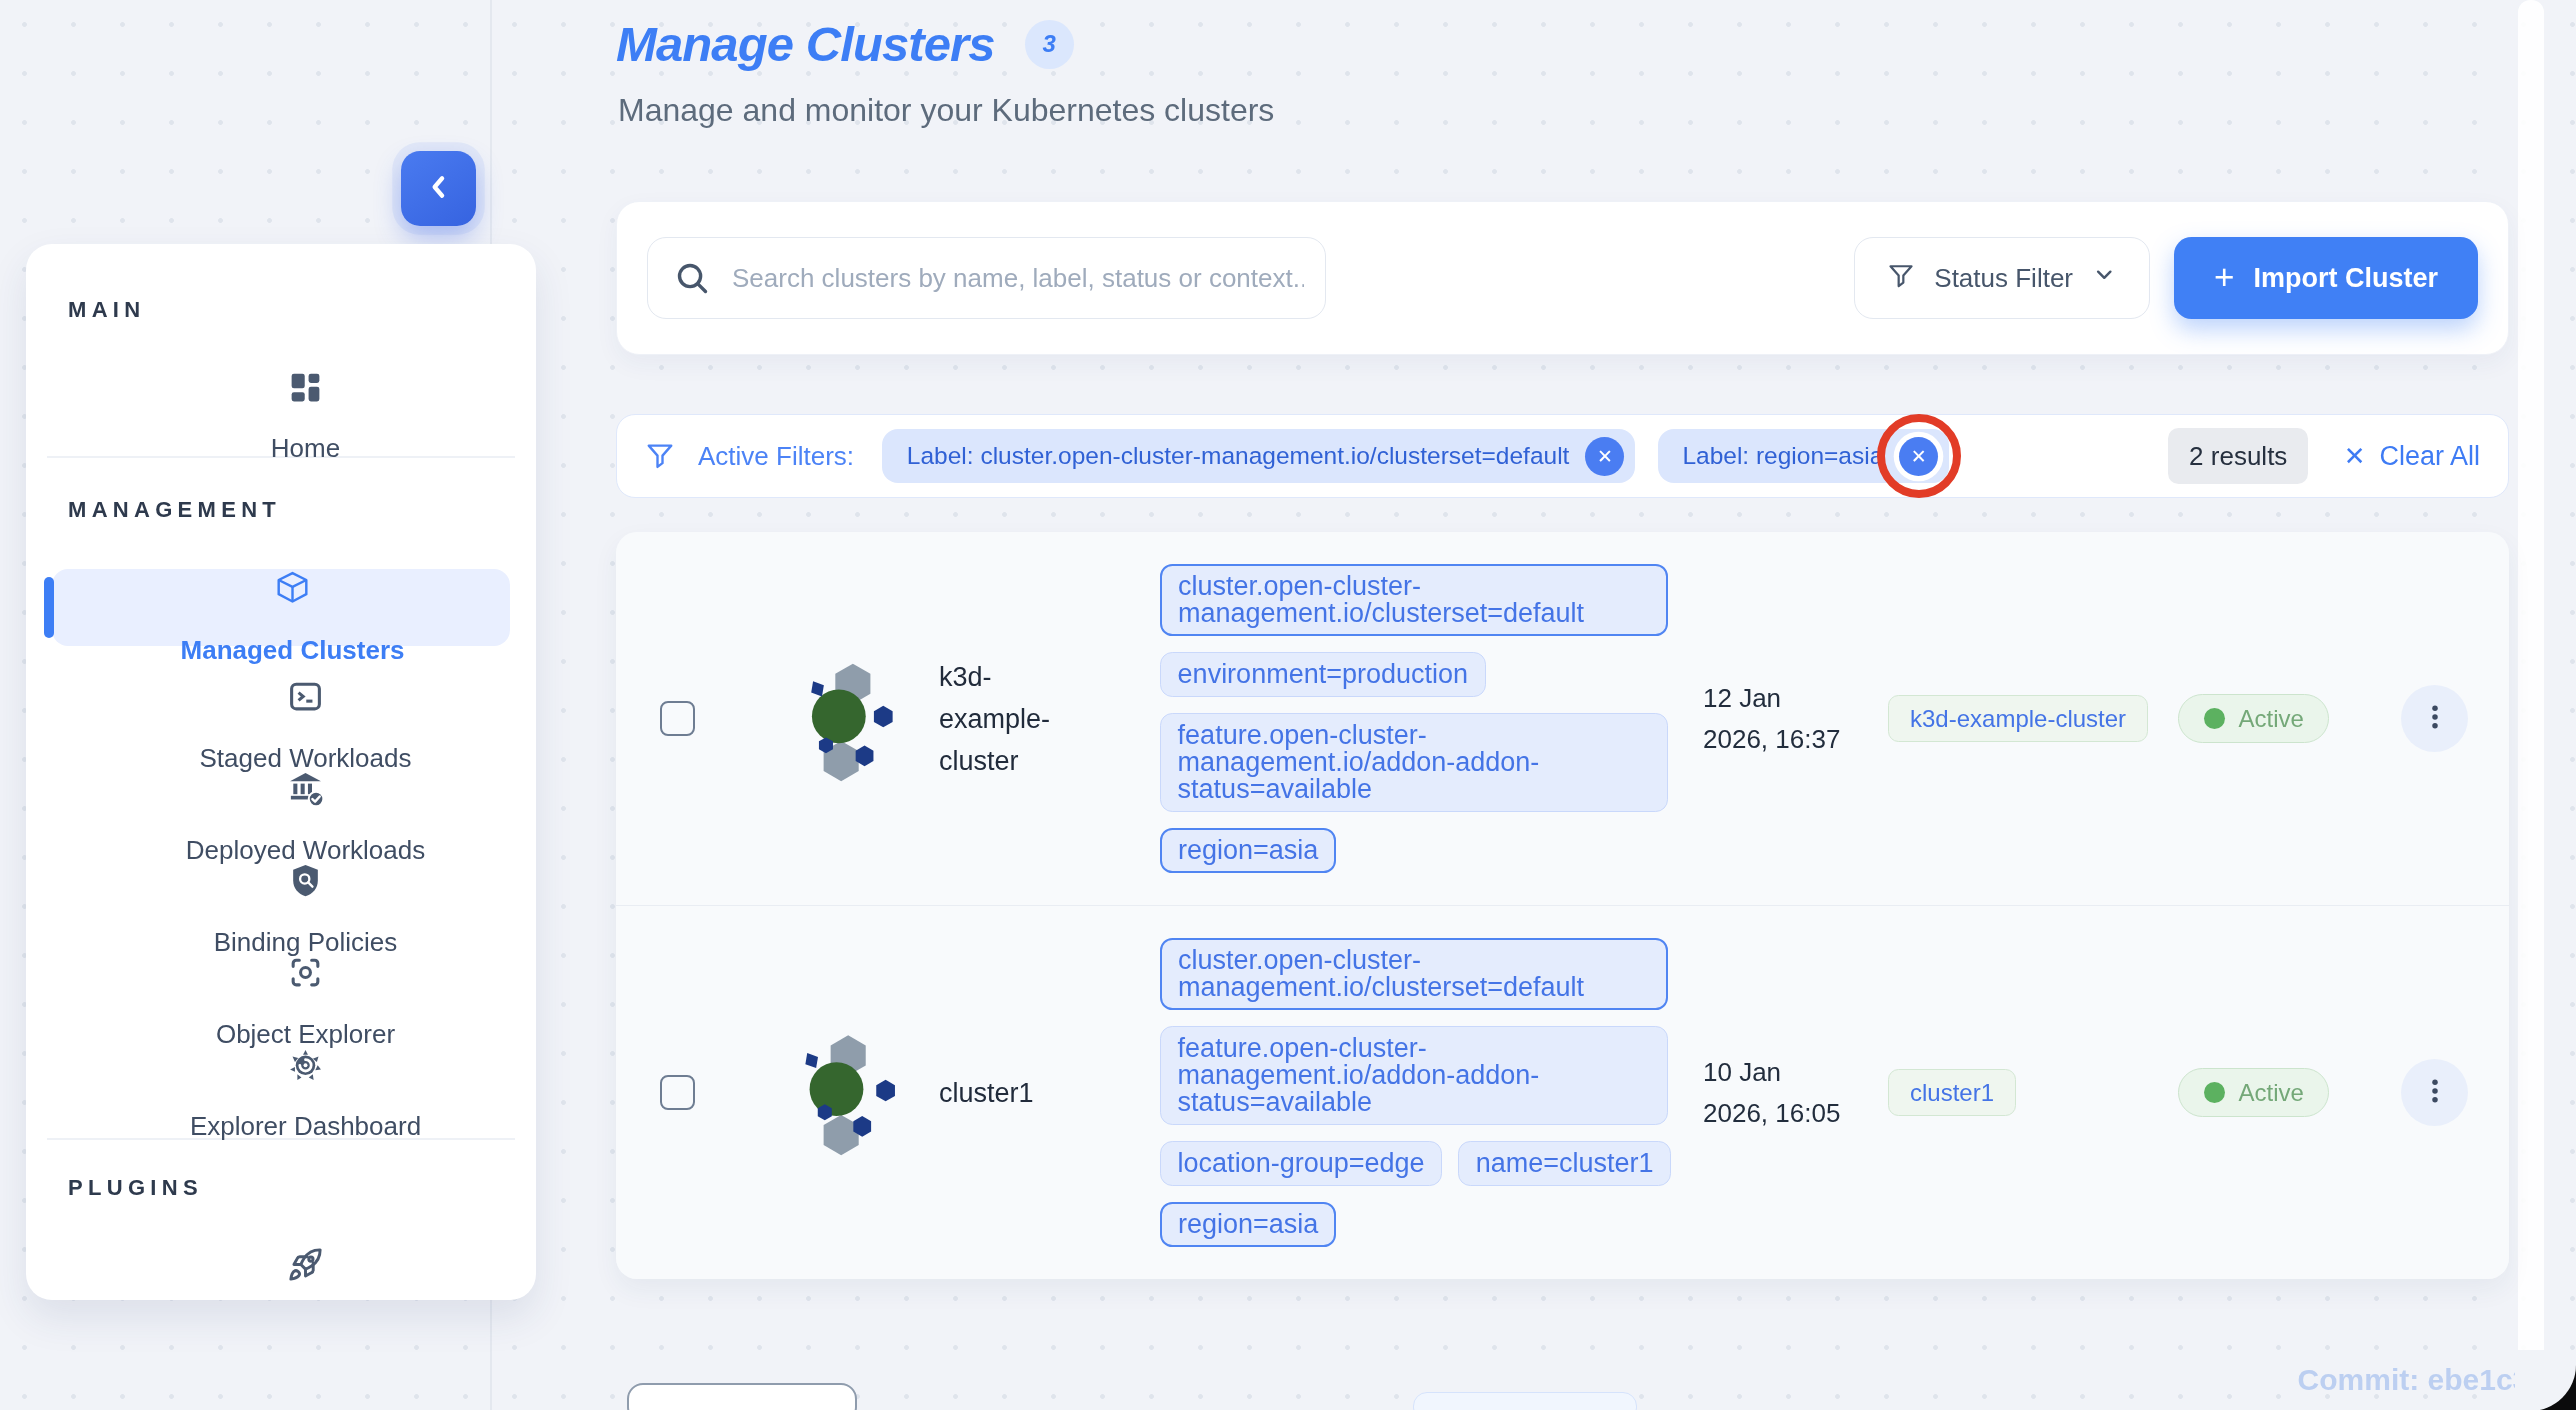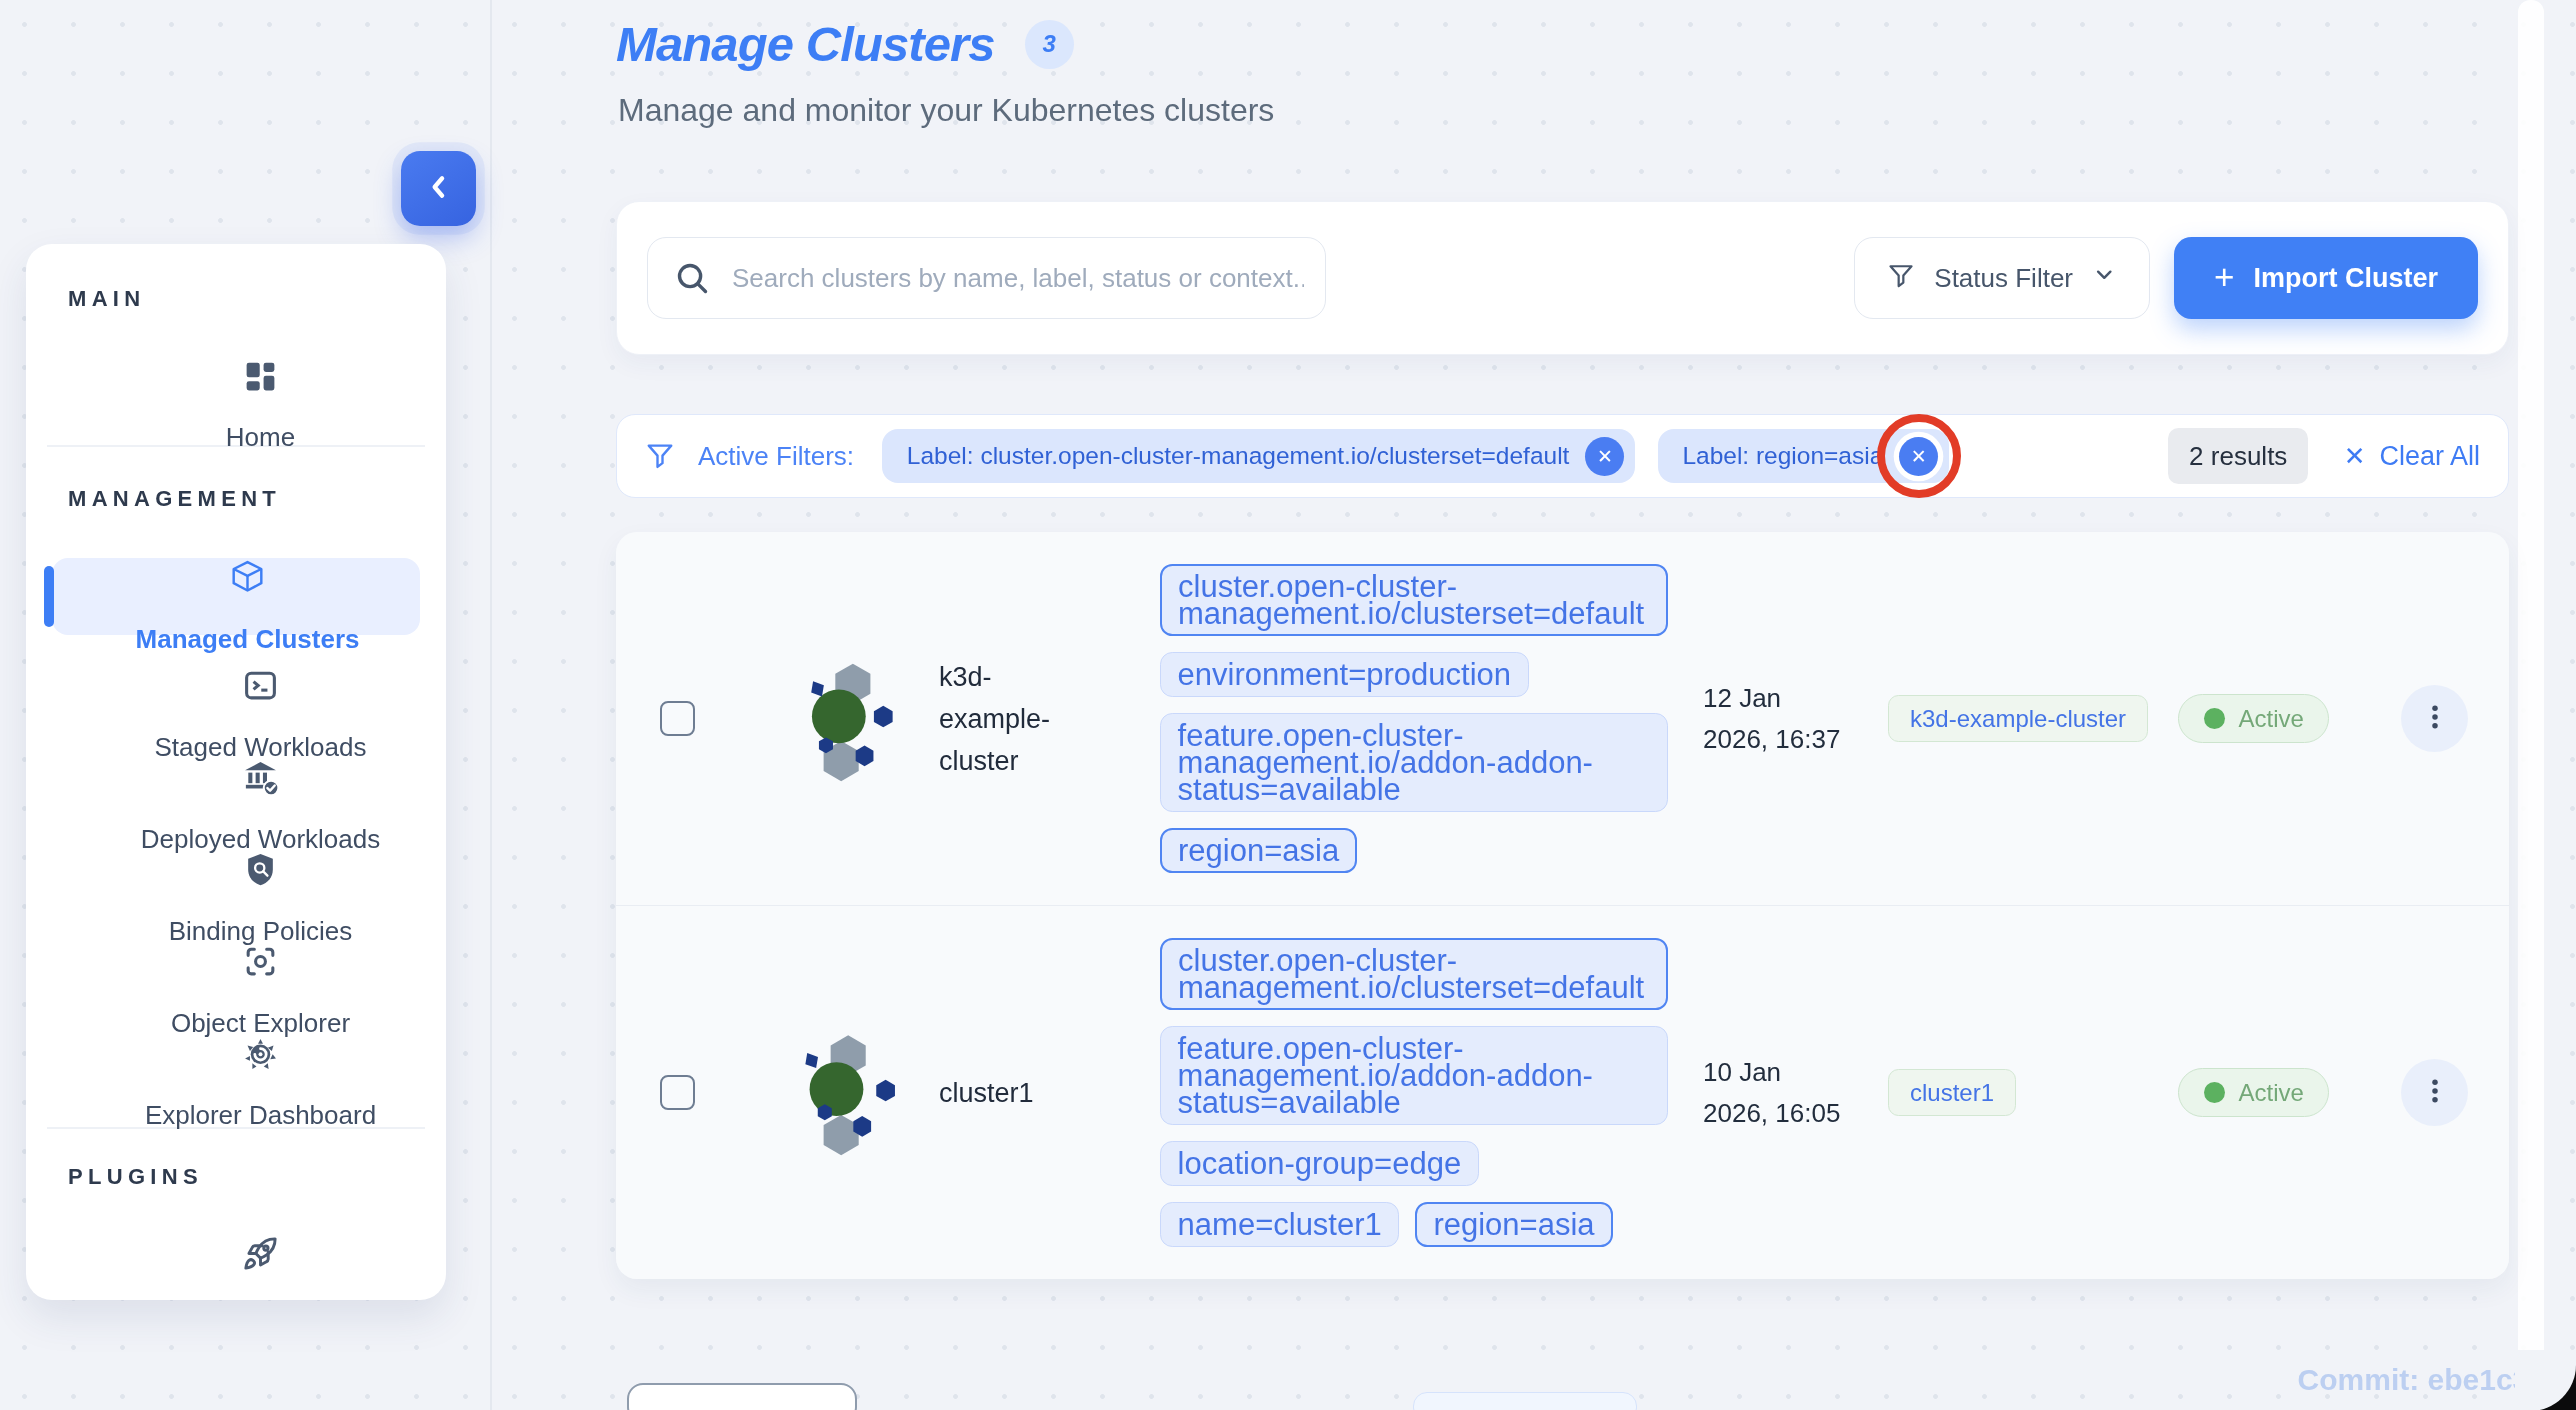--- a/index.html
+++ b/index.html
@@ -24,24 +24,24 @@
   .collapse-btn {
     position:absolute; left:401px; top:151px; width:75px; height:75px;
     border:none; border-radius:19px; cursor:pointer;
     background:linear-gradient(145deg,#4a7bf0,#3663e0);
     box-shadow:0 12.3px 26px rgba(59,99,232,.35), 0 0 0 8.8px rgba(99,139,250,.10);
     display:flex; align-items:center; justify-content:center;
   }
 
   
   .sidebar {
-    position:absolute; left:26px; top:244px; width:420px; height:1056px;
+    position:absolute; left:26px; top:244px; width:510px; height:1056px;
     background:#ffffff; border-radius:26px;
     box-shadow:0 17.5px 39px rgba(35,60,110,.10);
-    padding:42px 0 0 0; overflow:hidden;
+    padding:53px 0 0 0; overflow:hidden;
   }
   .sec-title {
     padding-left:42px; font-size:22px; font-weight:bold; letter-spacing:5.3px;
     color:#2e3a4d;
   }
   .sec-title + .nav-item { margin-top:44px; }
   .nav-item {
     height:61px; display:flex; align-items:center; gap:26px;
     padding-left:49px; margin-top:31px; cursor:pointer;
     font-size:26px; font-weight:500; color:#3f4d63;flex-direction:column;
@@ -152,21 +152,21 @@
   .cell-check { display:flex; justify-content:center; align-self:center; }
   .checkbox {
     width:35px; height:35px; border:2.6px solid #6e7d92; border-radius:8px;
     background:transparent; cursor:pointer; display:inline-block;
   }
   .checkbox.white { border-color:#ffffff; }
   .cell-name { display:flex; align-items:center; gap:30px; padding-left:39px; }
   .cluster-name { font-size:27px; color:#212b3b; max-width:153px; line-height:42px; overflow-wrap:normal; }
   .cell-labels { display:flex; flex-wrap:wrap; gap:16px; padding-right:30px; align-content:center; }
   .label-chip {
-    font-size:31px; line-height:27px; color:#4474e6;
+    font-size:27px; line-height:27px; color:#4474e6;
     background:#e4ecfd; border:1.8px solid #c9d8fb; border-radius:12.3px;
     padding:8px 16.6px; max-width:508px; cursor:default;
   }
   .label-chip.hl { border:2.6px solid #5085f2; padding:7px 16px; }
   .cell-creation { font-size:26px; color:#222d3d; line-height:41px; width:140px; }
   .cell-context { padding-left:19px; }
   .context-chip {
     display:inline-block; font-size:24px; color:#4474e6;
     background:#eff6ef; border:1.8px solid #d3e7d3; border-radius:10.5px;
     padding:8.8px 21px; cursor:default;

